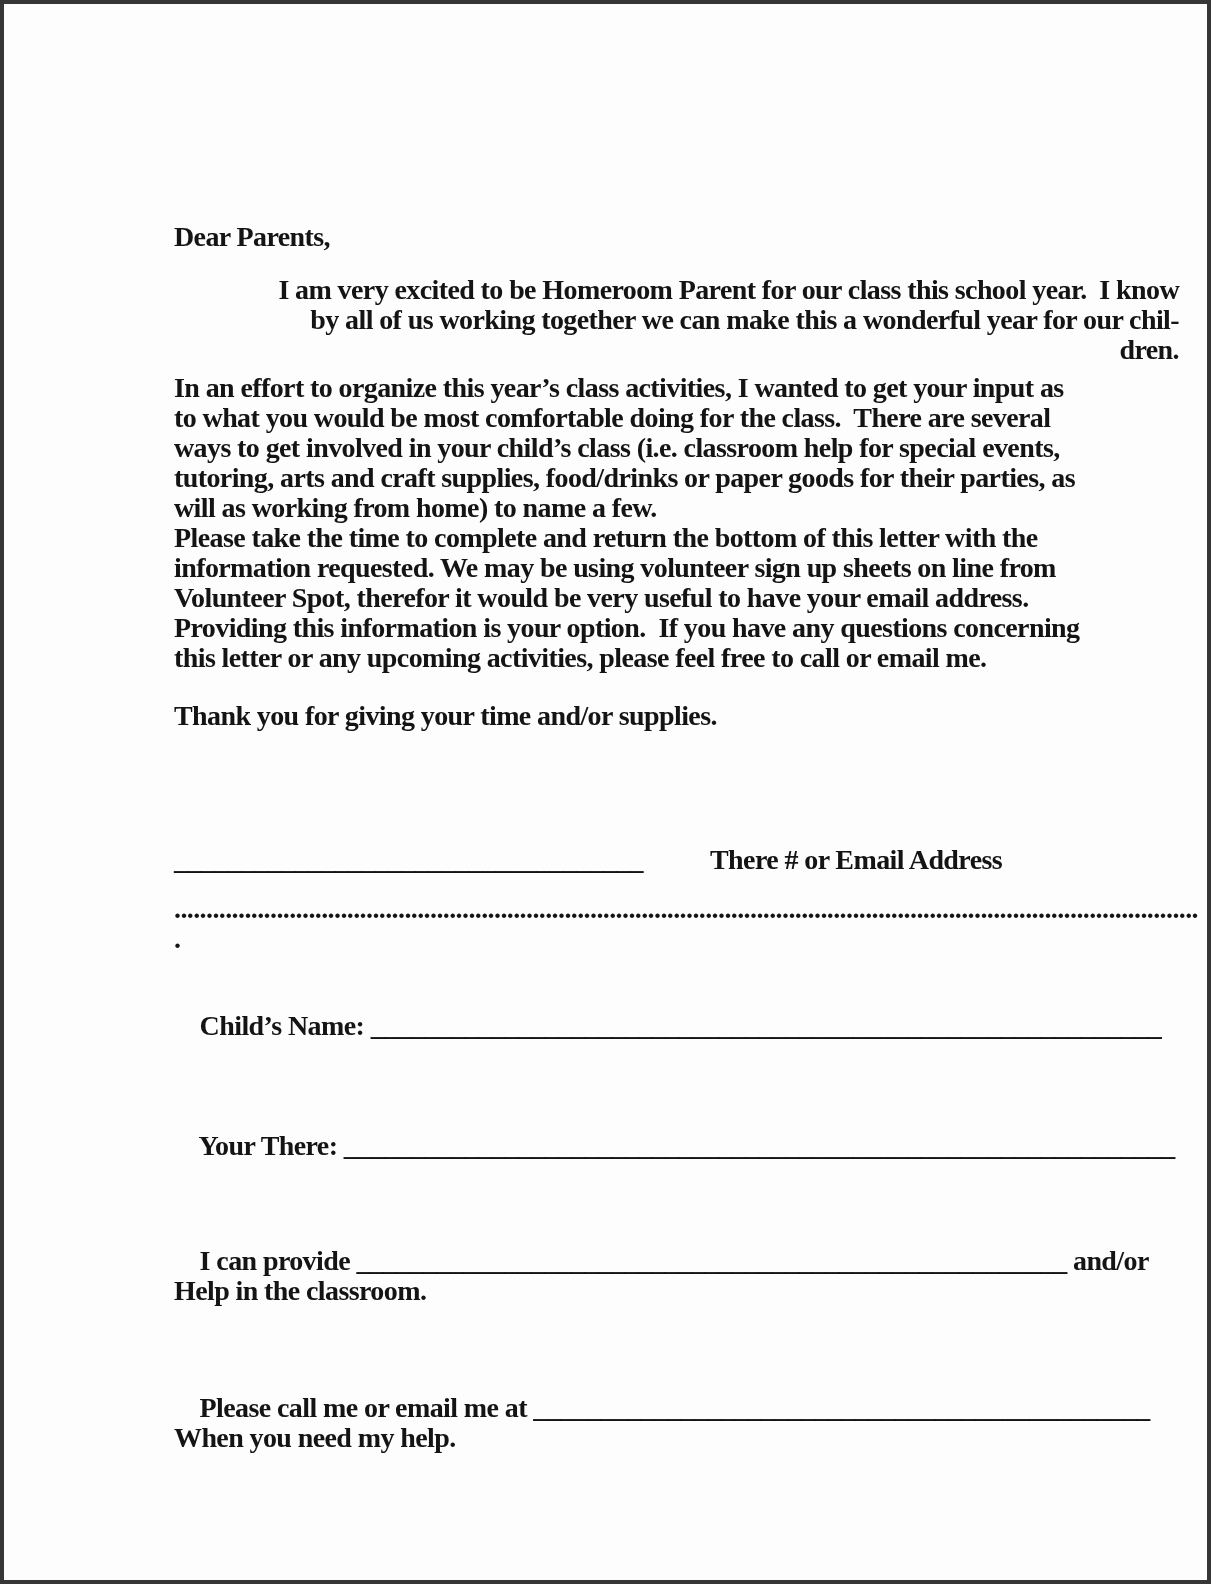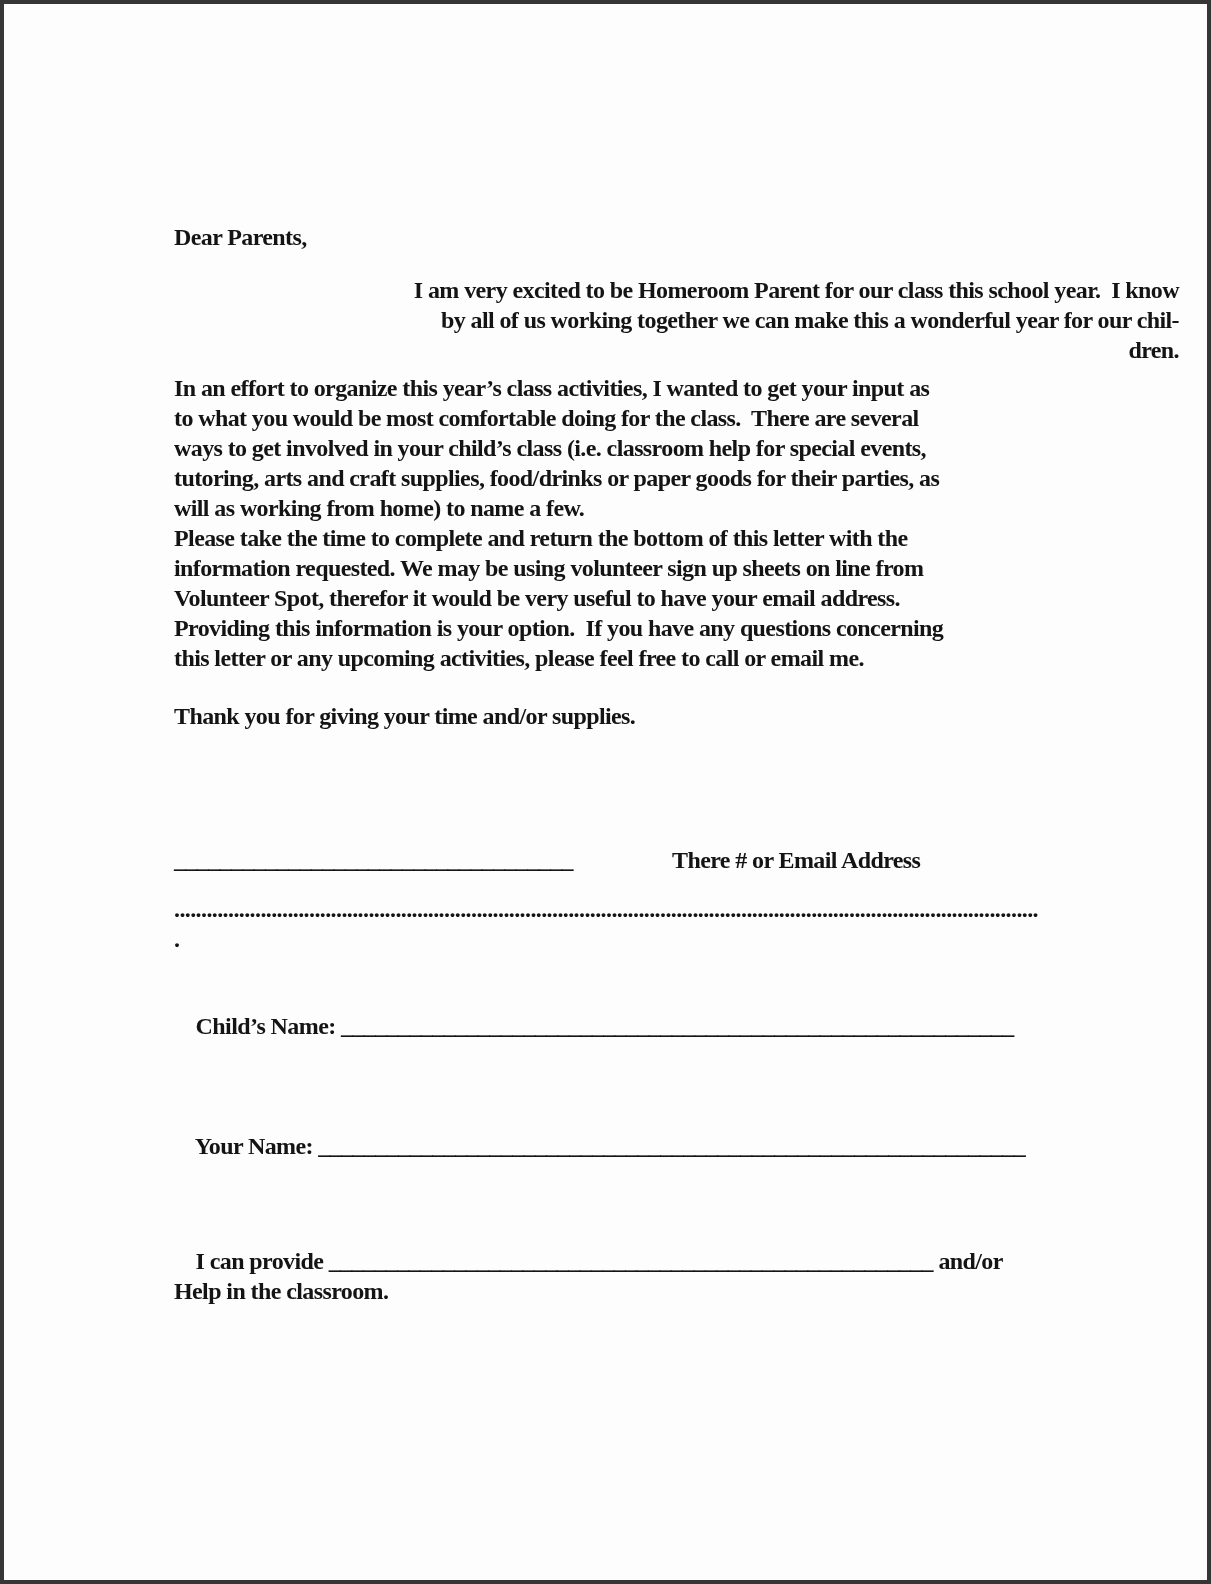--- a/index.html
+++ b/index.html
@@ -11,37 +11,38 @@
     position: relative;
     width: 1211px;
     height: 1584px;
     box-sizing: border-box;
     background: #fdfdfd;
     border: 4px solid #363636;
     padding: 218px 28px 0 170px;
     font-family: "Liberation Serif", "DejaVu Serif", serif;
     font-weight: bold;
     color: #141414;
-    font-size: 24px;
+    font-size: 28px;
     line-height: 30px;
     letter-spacing: -0.6px;
     overflow: hidden;
   }
   .para {
     white-space: pre;
     margin: 0;
   }
   .p1 { margin-top: 23px; text-align: right; }
   .p2 { margin-top: 8px; }
   .p3 { }
   .p4 { margin-top: 28px; }
   .sig-grid {
     margin-top: 114px;
     display: grid;
     grid-template-columns: 498px auto;
+    gap: 38px;
   }
   .sig-col .para { margin: 0; }
   .dots { margin-top: 19px; }
   .dots-tail { margin-top: 0; }
   .f-child   { margin-top: 27px; }
   .f-your    { margin-top: 30px; }
   .f-provide { margin-top: 25px; }
   .f-call    { margin-top: 27px; }
 </style>
 </head>
@@ -79,22 +80,26 @@
   </div>
 
   <div class="para dots">................................................................................................................................................................</div>
   <div class="para dots-tail">.</div>
 
   <div class="para f-child">
     <span>Child’s Name: </span><span>___________________________________________________________</span>
   </div>
 
   <div class="para f-your">
-    <span>Your Name: </span><span>______________________________________________________________</span>
+    <span>Your There: </span><span>______________________________________________________________</span>
   </div>
 
   <div class="para f-provide">
     <span>I can provide </span><span>_____________________________________________________</span><span> and/or
 Help in the classroom.</span>
   </div>
 
+  <div class="para f-call">
+    <span>Please call me or email me at </span><span>______________________________________________</span><span>
+When you need my help.</span>
+  </div>
 
 </div>
 
 </body></html>

